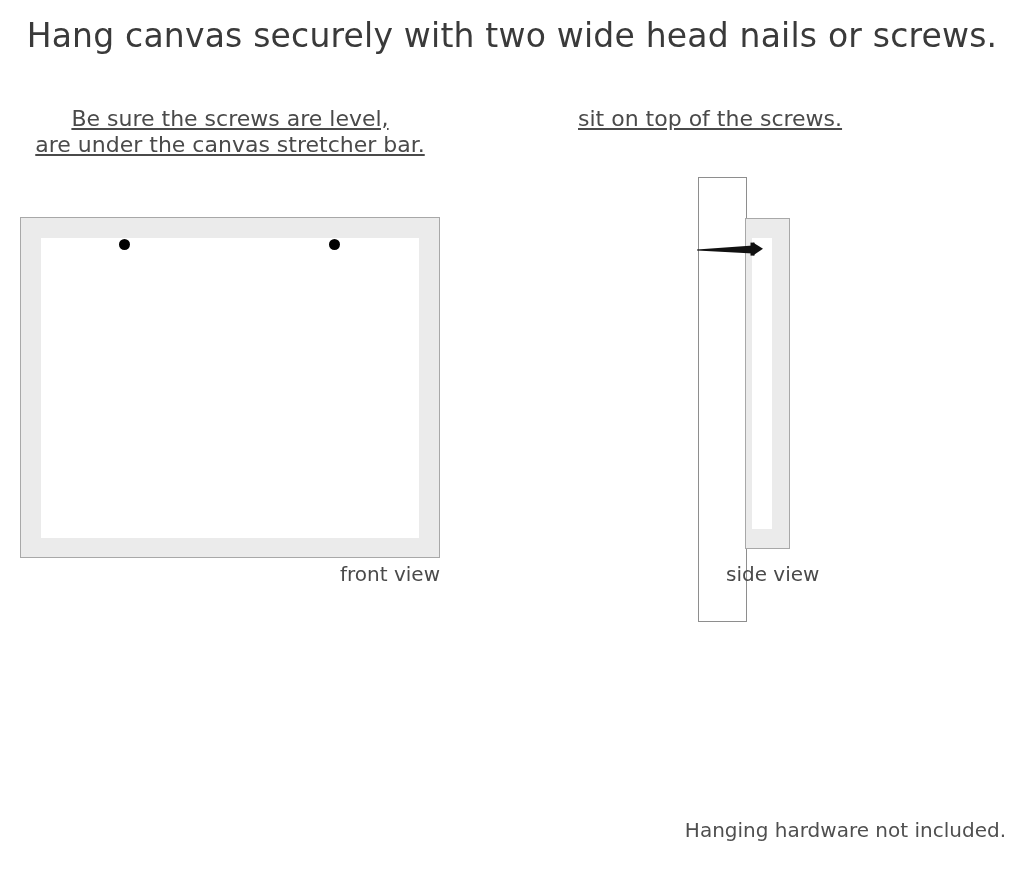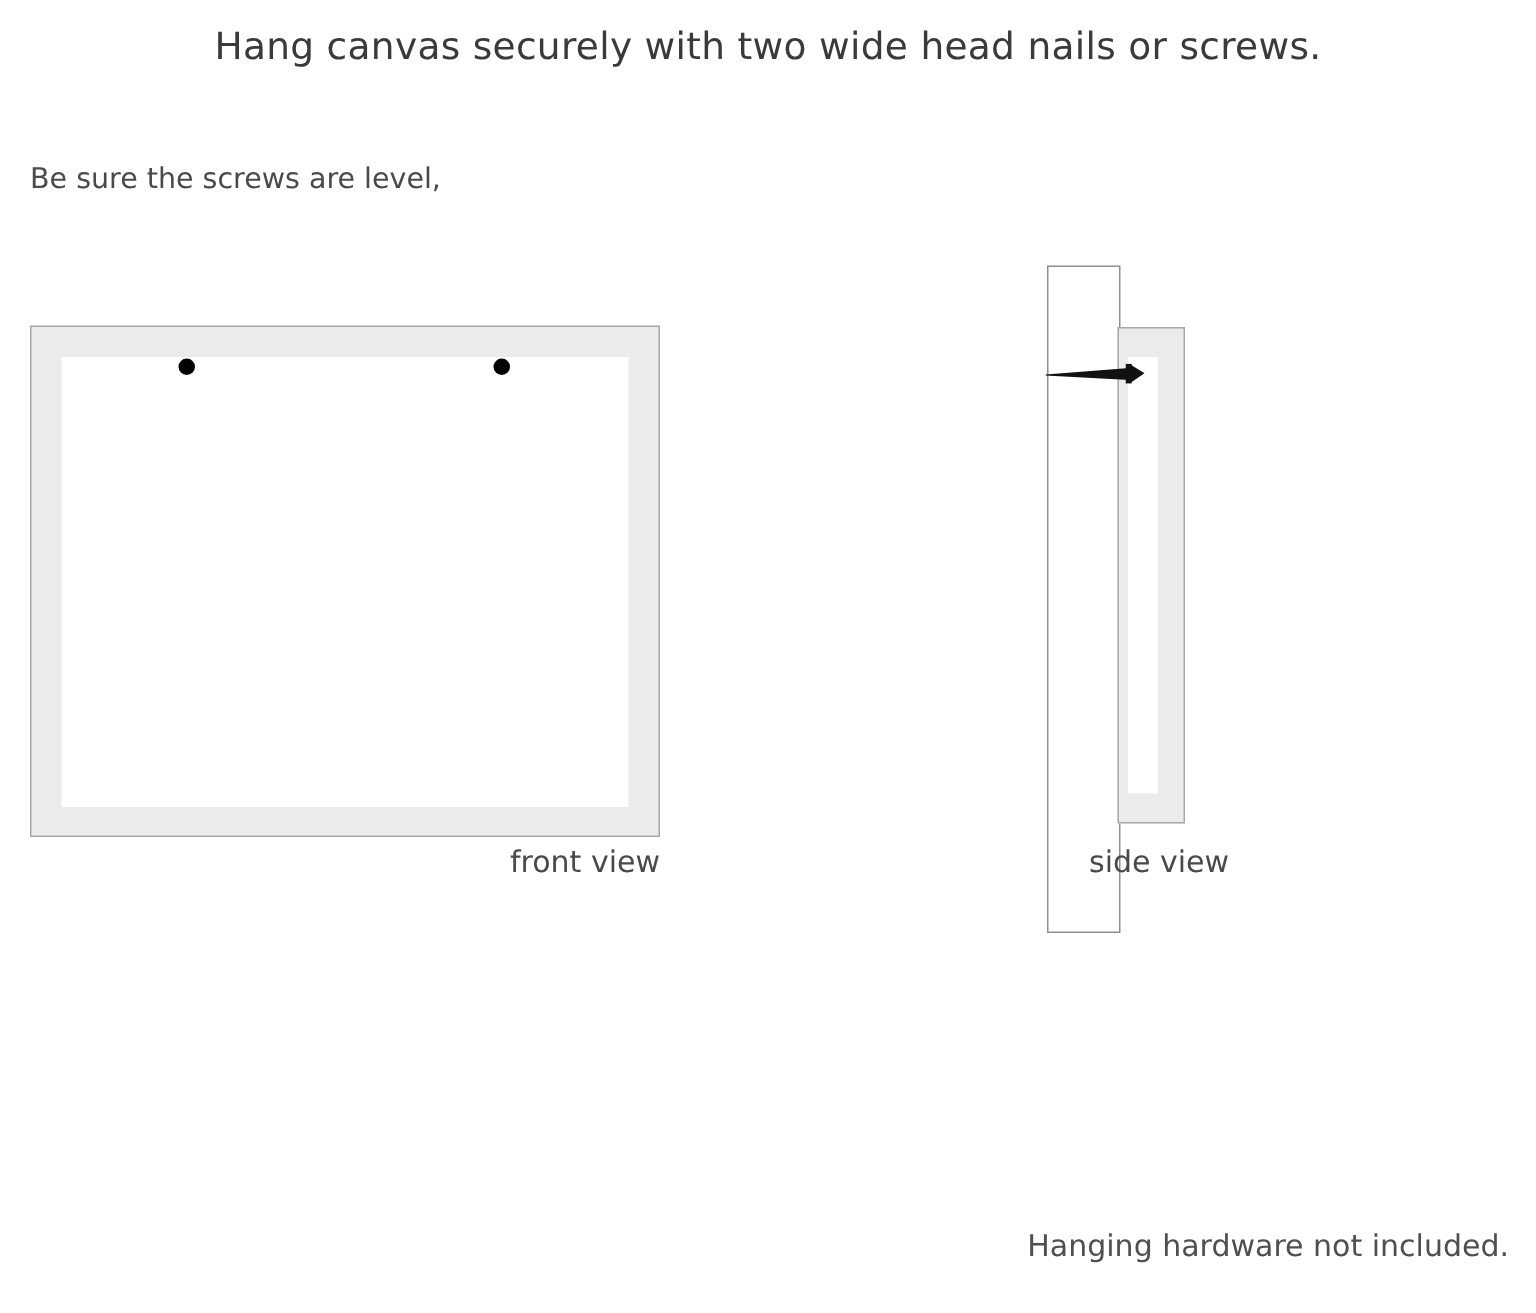--- a/index.html
+++ b/index.html
@@ -18,34 +18,36 @@
     -webkit-font-smoothing: antialiased;
   }
 
   
   .title {
     position: absolute;
     left: 0;
     top: 16px;
     width: 1024px;
     text-align: center;
-    font-size: 25px;
+    font-size: 33px;
     font-weight: 400;
     color: #3a3a3a;
     letter-spacing: 0.2px;
     white-space: nowrap;
   }
 
   
   .caption {
     position: absolute;
-    font-size: 19px;
+    font-size: 22px;
     line-height: 26px;
     color: #4a4a4a;
-    white-space: nowrap;
+    text-align: center;
+    white-space: nowrap;
+    text-decoration: underline;
   }
   .caption-left {
     left: 20px;
     top: 106px;
     width: 420px;
   }
   .caption-right {
     left: 578px;
     top: 106px;
     width: 252px;
@@ -166,23 +168,25 @@
   }
   .footer .foot-line { display: block; }
 </style>
 </head>
 <body>
 
 <div class="title">Hang canvas securely with two wide head nails or screws.</div>
 
 <div class="caption caption-left">
   <span class="cap-line">Be sure the screws are level,</span>
+  <span class="cap-line">are under the canvas stretcher bar.</span>
 </div>
 
 <div class="caption caption-right">
+  <span class="cap-line">sit on top of the screws.</span>
 </div>
 
 <div class="front-view">
   <div class="front-frame"></div>
   <div class="front-inner"></div>
   <div class="screw-dot screw-dot-left"></div>
   <div class="screw-dot screw-dot-right"></div>
 </div>
 <div class="view-label label-front">front view</div>
 

